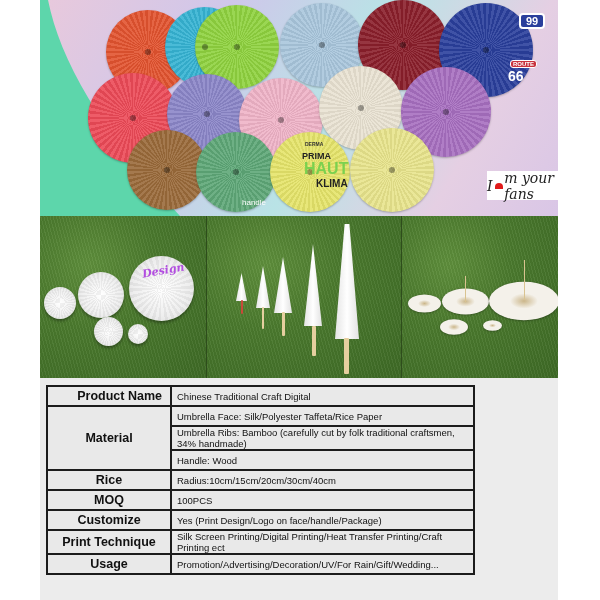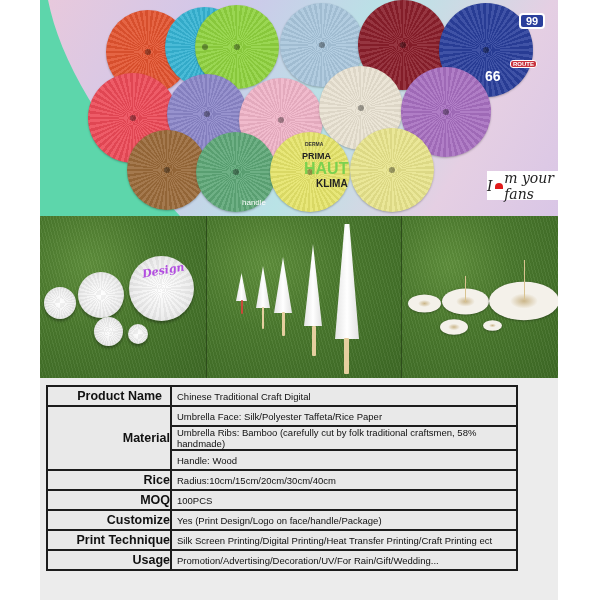--- a/index.html
+++ b/index.html
@@ -27,24 +27,24 @@
   .open-umb::after { content:""; position:absolute; inset:0; border-radius:50%;
      background: repeating-conic-gradient(rgba(0,0,0,.05) 0deg 6deg, transparent 6deg 12deg); }
   .closed-umb { position:absolute; background:linear-gradient(90deg,#e4e4e4,#ffffff,#e2e2e2); clip-path:polygon(50% 0, 100% 100%, 0 100%); }
   .handle { position:absolute; background:#e6cf9f; border-radius:1px; }
   .flat-umb { position:absolute; border-radius:50%; background:#f4f1ea; transform:scaleY(.55); box-shadow:0 1px 3px rgba(0,0,0,.4); }
   .flat-umb::after { content:""; position:absolute; inset:30%; border-radius:50%; background:radial-gradient(circle,#cbb68a 0%, transparent 70%); }
   .stick { position:absolute; width:1px; background:#d9c390; }
   .design-text { position:absolute; font-family:"DejaVu Serif", serif; font-style:italic; font-weight:bold; color:#b24de0; font-size:11px; transform:rotate(-10deg); }
 
   .spec-wrap { position:absolute; left:40px; top:378px; width:518px; height:222px; background:#ececec; }
-  table.spec { position:absolute; left:6px; top:7px; width:472px; border-collapse:collapse; background:#e9e9e9; }
+  table.spec { position:absolute; left:6px; top:7px; width:429px; border-collapse:collapse; background:#e9e9e9; }
   table.spec td { border:2px solid #1c1c1c; height:18px; padding:0 0 0 5px; font-size:9.5px; color:#111;
                   font-family:"Liberation Sans", sans-serif; }
-  table.spec td.label { width:114px; text-align:right; font-weight:bold; font-size:12.5px; padding:0; }
+  table.spec td.label { width:114px; text-align:center; font-weight:bold; font-size:12.5px; padding:0; }
   table.spec td.label.right { text-align:right; padding-right:8px; }
 </style>
 </head>
 <body>
 
 <div class="banner">
   <svg class="teal-curve" width="518" height="216" viewBox="0 0 518 216">
     <path d="M0,0 L8,0 C20,60 60,130 140,216 L0,216 Z" fill="#5dd6ab"></path>
   </svg>
   <div id="umbrella-layer">
@@ -90,21 +90,21 @@
       <div class="umbrella" style="left: 230px; top: 132px; width: 80px; height: 80px; background: radial-gradient(circle, rgb(229, 228, 106) 0%, rgb(229, 228, 106) 70%, rgba(0, 0, 0, 0.15) 100%), rgb(229, 228, 106);">
         <div class="hub"></div>
       </div>
       <div class="umbrella" style="left: 310px; top: 128px; width: 84px; height: 84px; background: radial-gradient(circle, rgb(232, 228, 140) 0%, rgb(232, 228, 140) 70%, rgba(0, 0, 0, 0.15) 100%), rgb(232, 228, 140);">
         <div class="hub"></div>
       </div>
     </div>
 
   <div class="u-text" style="left:479px;top:13px;color:#fff;background:#2a3f9c;border:2px solid #fff;border-radius:4px;padding:0 5px;font-size:11px;">99</div>
   <div class="u-text" style="left:470px;top:60px;color:#fff;background:#c8323d;border:1px solid #fff;border-radius:3px;padding:0 2px;font-size:6px;">ROUTE</div>
-  <div class="u-text" style="left:445px;top:68px;color:#fff;font-size:14px;">66</div>
+  <div class="u-text" style="left:468px;top:68px;color:#fff;font-size:14px;">66</div>
   <div class="u-text" style="left:265px;top:141px;color:#333;font-size:5px;">DERMA</div>
   <div class="u-text" style="left:262px;top:151px;color:#222;font-size:9px;text-align:right;">PRIMA</div>
   <div class="u-text" style="left:264px;top:160px;color:#7bd14f;font-size:16px;">HAUT</div>
   <div class="u-text" style="left:276px;top:178px;color:#222;font-size:10px;">KLIMA</div>
   <div class="u-text" style="left:202px;top:198px;color:#fff;font-size:8px;font-weight:normal;">handle</div>
 
   <div class="fans-logo">
     <span>I</span>
     <span class="mini-umb"></span>
     <span>m your fans</span>
@@ -148,21 +148,21 @@
     <tbody>
       <tr>
         <td class="label right">Product Name</td>
         <td>Chinese Traditional Craft Digital</td>
       </tr>
       <tr>
         <td class="label" rowspan="3">Material</td>
         <td>Umbrella Face: Silk/Polyester Taffeta/Rice Paper</td>
       </tr>
       <tr>
-        <td>Umbrella Ribs: Bamboo (carefully cut by folk traditional craftsmen, 58% handmade)</td>
+        <td>Umbrella Ribs: Bamboo (carefully cut by folk traditional craftsmen, 34% handmade)</td>
       </tr>
       <tr>
         <td>Handle: Wood</td>
       </tr>
       <tr>
         <td class="label">Rice</td>
         <td>Radius:10cm/15cm/20cm/30cm/40cm</td>
       </tr>
       <tr>
         <td class="label">MOQ</td>

